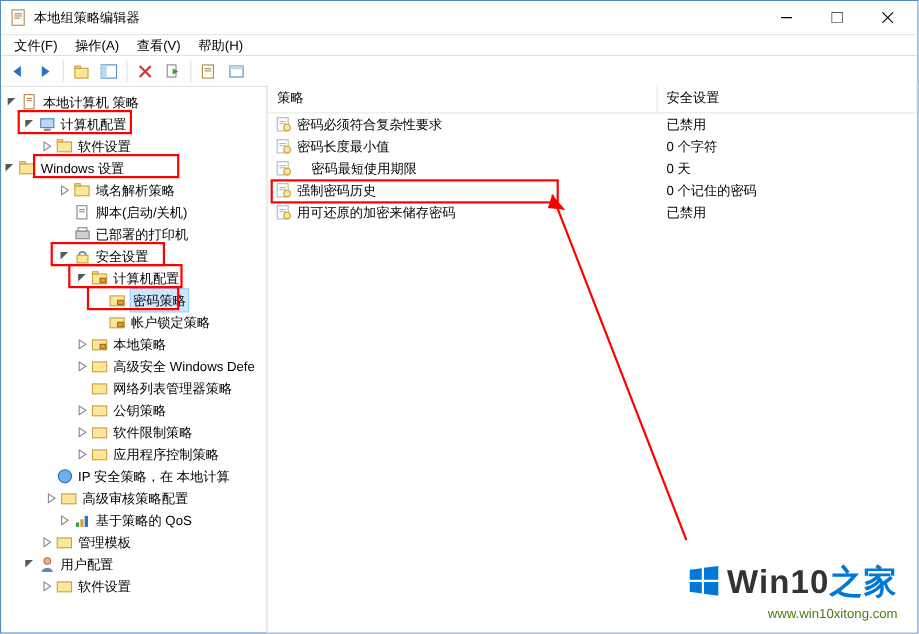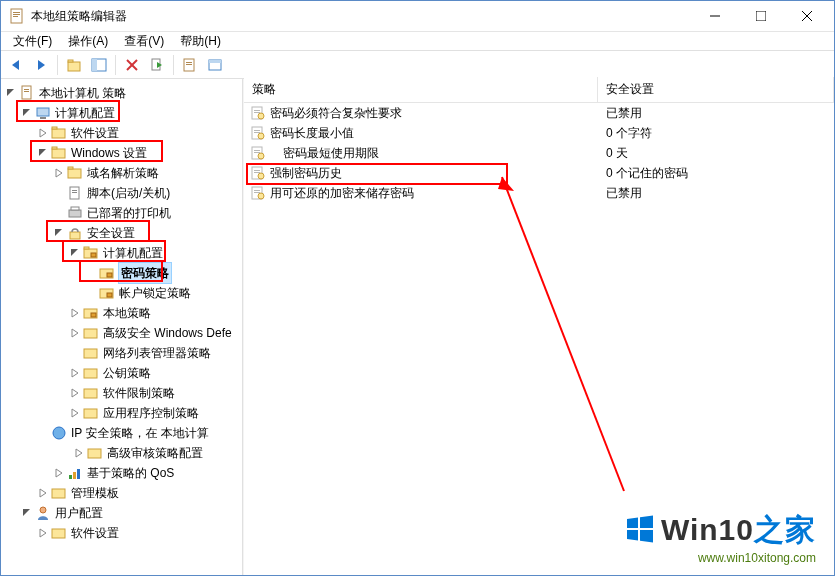--- a/index.html
+++ b/index.html
@@ -13,21 +13,21 @@
 .menubar { height: 20px; display: flex; align-items: center; padding: 2px 4px; border-top: 1px solid #e5e5e5; border-bottom: 1px solid #e0e0e0; background: #fff; }
 .menubar .menu { font-size: 12px; color: #000; padding: 1px 8px; cursor: default; }
 .toolbar { height: 28px; display: flex; align-items: center; padding: 2px 4px; border-bottom: 1px solid #e0e0e0; background: #fff; gap: 3px; }
 .tool-btn { width: 22px; height: 22px; display: flex; align-items: center; justify-content: center; border: 1px solid transparent; }
 .tool-sep { width: 1px; height: 20px; background: #e0e0e0; margin: 0 2px; }
 .content { display: flex; height: calc(576px - 30px - 20px - 28px); }
 .tree-pane { width: 242px; height: 100%; border-right: 1px solid #e0e0e0; overflow: hidden; position: relative; }
 .tree-pane .splitter { position: absolute; right: 0; top: 0; width: 4px; height: 100%; cursor: ew-resize; }
 .tree { padding: 4px 0; font-size: 12px; color: #000; line-height: 20px; }
 .tree-row { display: flex; align-items: center; height: 20px; white-space: nowrap; position: relative; }
-.tree-row.selected .label-box { background: #cce8ff; border: 1px solid #99d1ff; padding: 0 2px; margin: -1px 0; font-weight: bold; }
+.tree-row.selected .label-box { background: #cce8ff; border: 1px solid #99d1ff; padding: 0 2px; margin: -1px 0; }
 .expander { width: 16px; display: flex; align-items: center; justify-content: center; flex: 0 0 16px; }
 .expander svg { display: block; }
 .node-icon { width: 16px; height: 16px; margin-right: 3px; flex: 0 0 16px; display: flex; align-items: center; justify-content: center; }
 .label-box { padding: 0 1px; }
 .redbox { position: absolute; border: 2px solid #ff0000; pointer-events: none; }
 .list-pane { flex: 1; height: 100%; display: flex; flex-direction: column; border-left: 1px solid #f4f4f4; background: #fff; }
 .list-header { height: 24px; display: flex; border-bottom: 1px solid #e5e5e5; font-size: 12px; color: #000; align-items: flex-end; }
 .list-header .col { padding: 4px 8px; border-right: 1px solid #e5e5e5; background: #fff; }
 .list-body { flex: 1; overflow: hidden; position: relative; }
 .list-row { display: flex; align-items: center; height: 20px; font-size: 12px; color: #000; }
@@ -178,21 +178,21 @@
           </span>
         <span class="node-icon">
             <svg width="16" height="16">
               <rect x="1" y="4" width="13" height="9" fill="#fce69a" stroke="#cba13a"></rect>
               <rect x="1" y="2" width="5" height="2" fill="#fce69a" stroke="#cba13a"></rect>
             </svg>
           </span>
         <span class="label-box">软件设置</span>
       </div>
 
-      <div class="tree-row" style="padding-left:34px">
+      <div class="tree-row" style="">
         <span class="expander">
             <svg width="10" height="10">
               <path d="M1 1 L8 1 L1 8 Z" fill="#595959"></path>
             </svg>
           </span>
         <span class="node-icon">
             <svg width="16" height="16">
               <rect x="1" y="4" width="13" height="9" fill="#fce69a" stroke="#cba13a"></rect>
               <rect x="1" y="2" width="5" height="2" fill="#fce69a" stroke="#cba13a"></rect>
             </svg>
@@ -375,21 +375,21 @@
       <div class="tree-row" style="padding-left:34px">
         <span class="expander"></span>
         <span class="node-icon">
             <svg width="16" height="16">
               <circle cx="8" cy="8" r="6" fill="#6fb0e8" stroke="#2a72c8"></circle>
             </svg>
           </span>
         <span class="label-box">IP 安全策略，在 本地计算</span>
       </div>
 
-      <div class="tree-row" style="padding-left:70px">
+      <div class="tree-row" style="padding-left:38px">
         <span class="expander">
             <svg width="10" height="10">
               <path d="M2 1 L8 5 L2 9 Z" fill="none" stroke="#888"></path>
             </svg>
           </span>
         <span class="node-icon">
             <svg width="16" height="16">
               <rect x="1" y="4" width="13" height="9" fill="#fce69a" stroke="#cba13a"></rect>
             </svg>
           </span>

